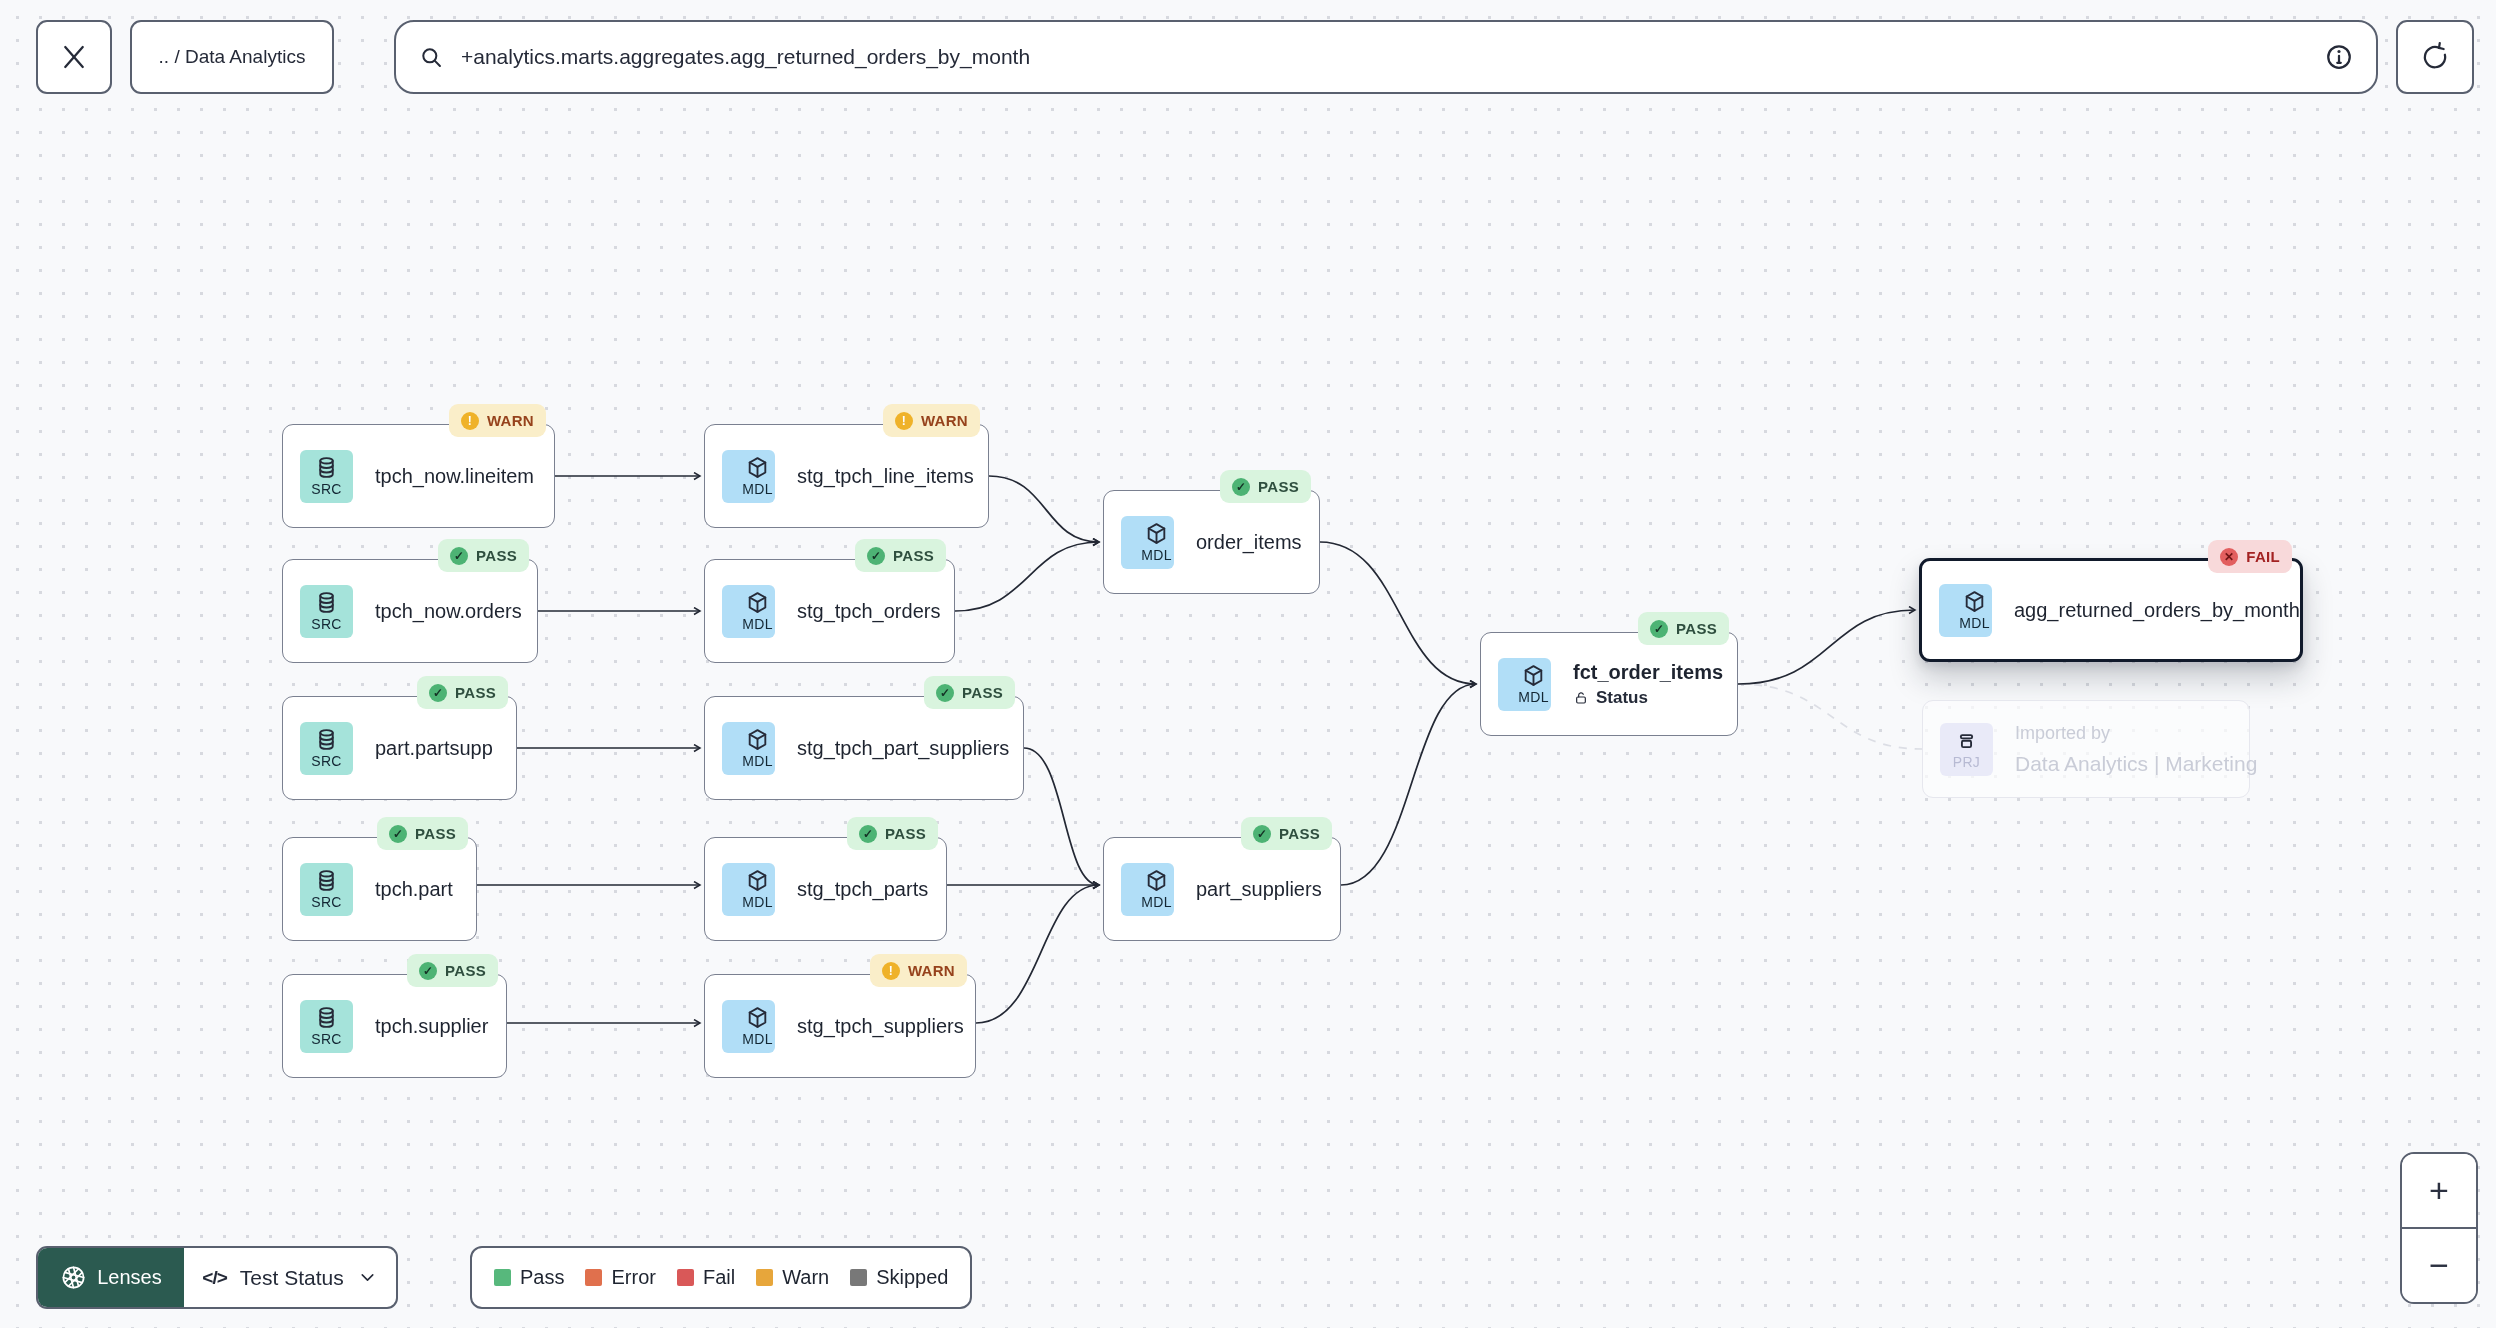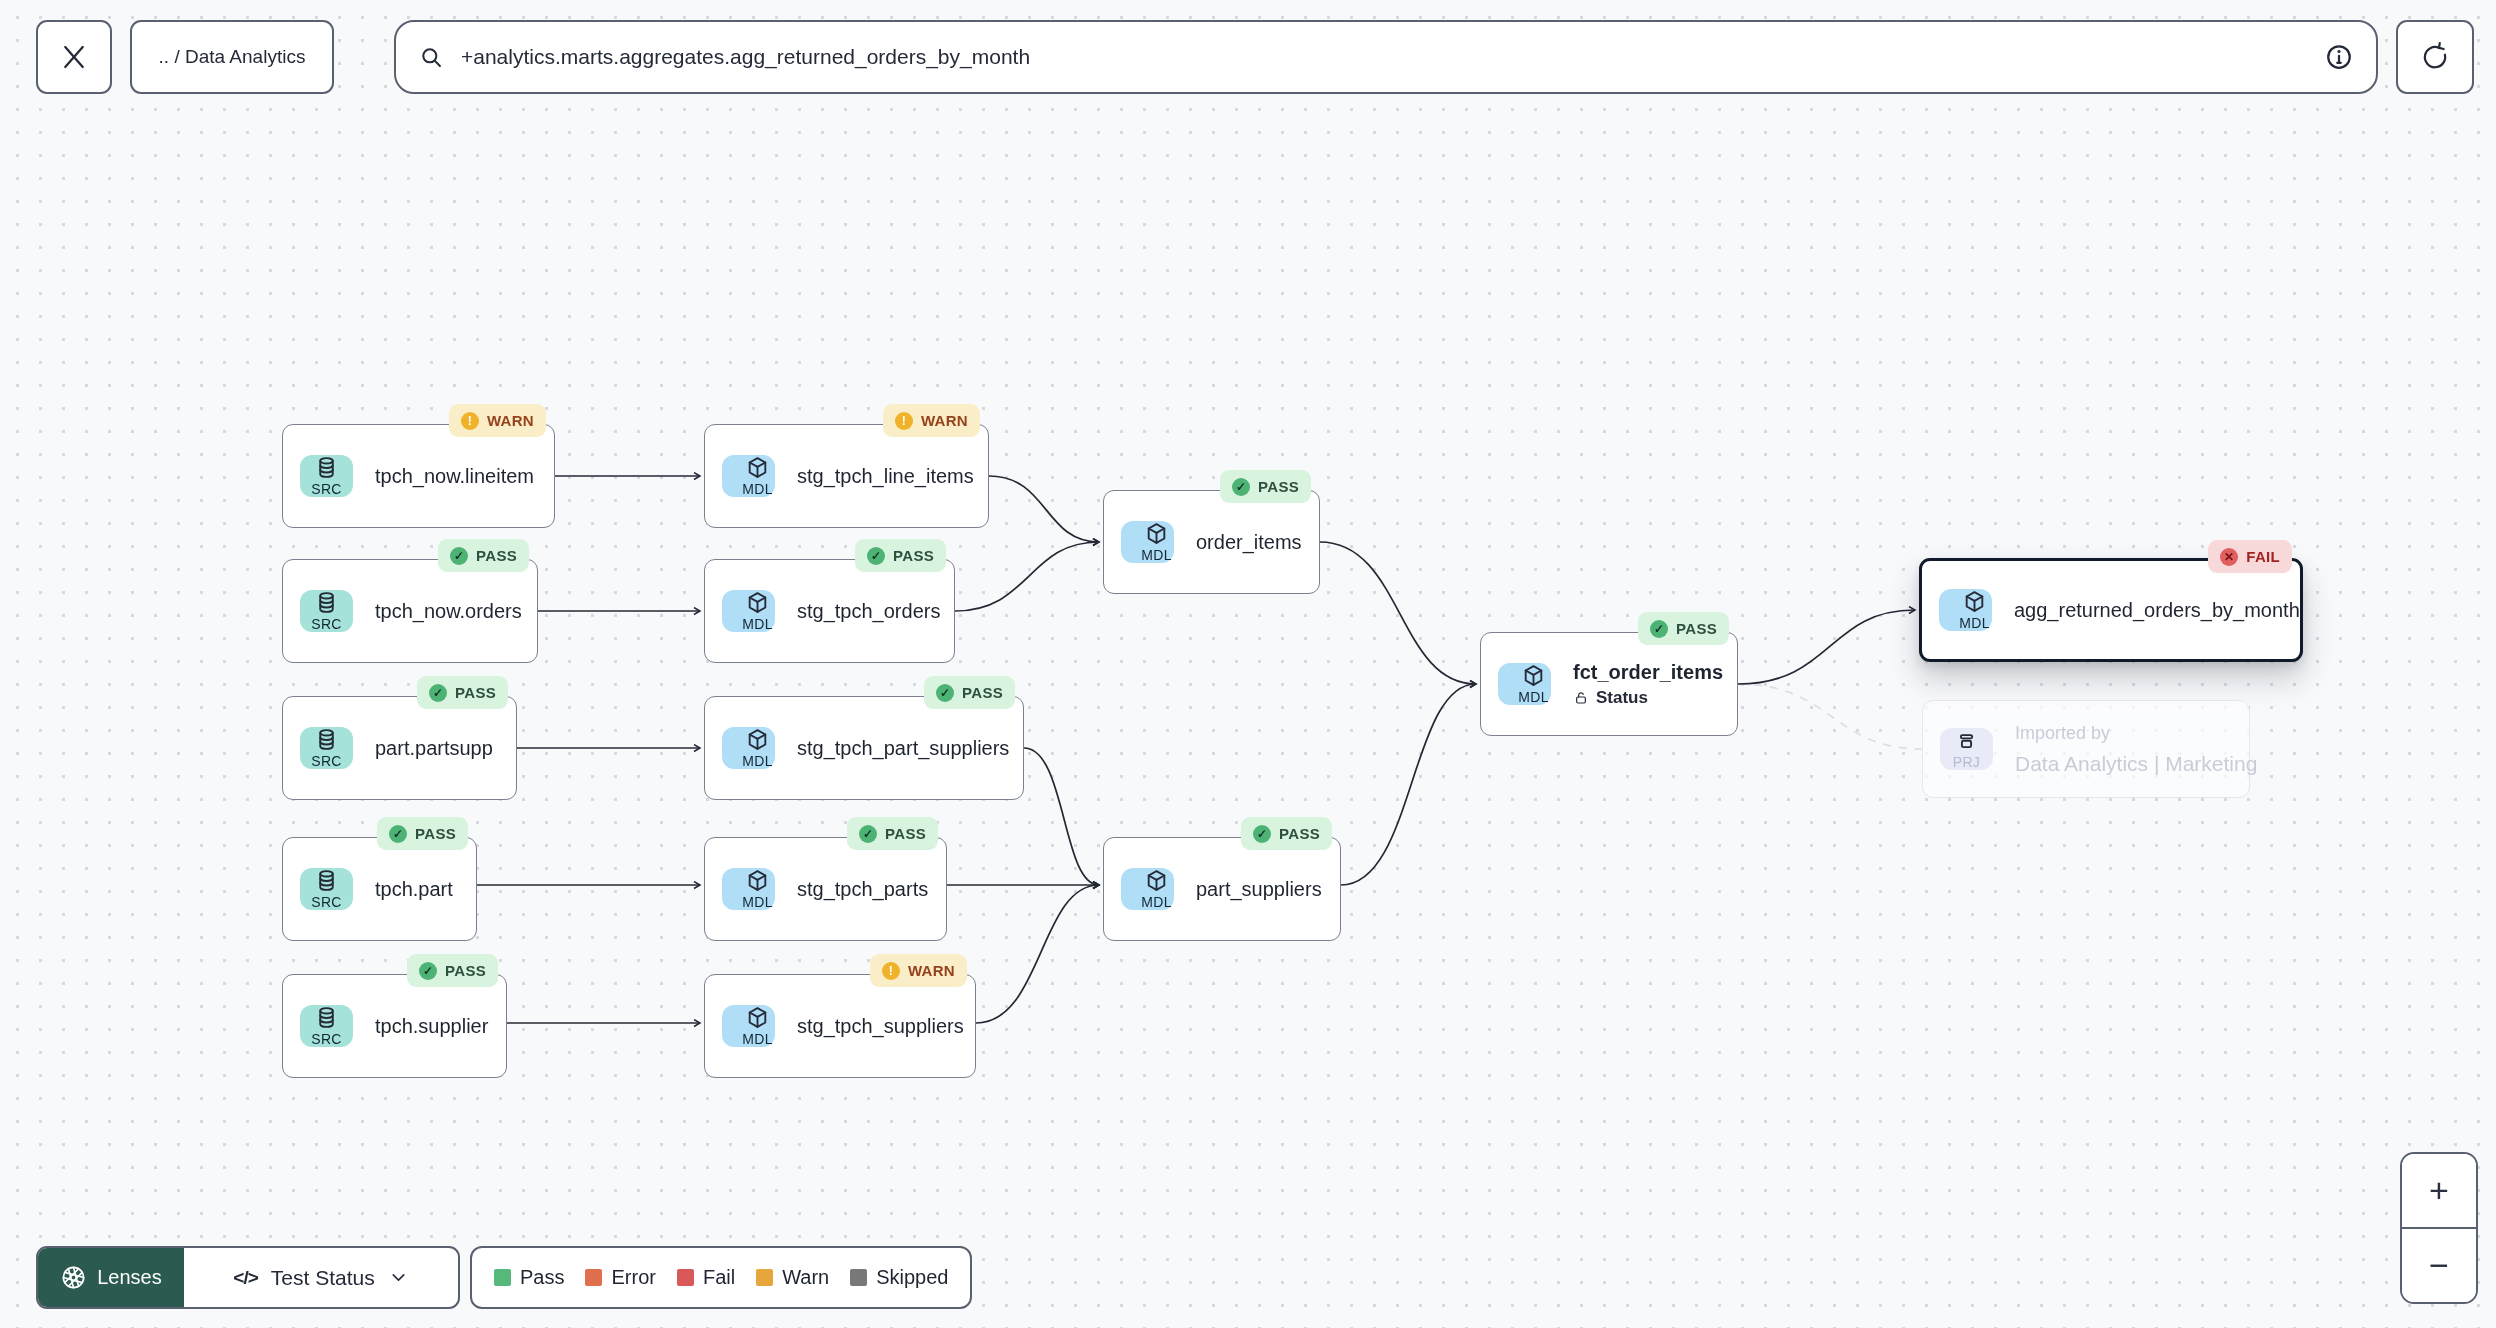--- a/index.html
+++ b/index.html
@@ -42,21 +42,21 @@
   .node {
     position:absolute; height:104px; background:#ffffff;
     border:1.7px solid #7a8090; border-radius:11px;
     display:flex; align-items:center; padding-left:17px; gap:22px; cursor:pointer;
   }
   .node.selected {
     border:3px solid #111a2b;
     box-shadow:0 16px 30px rgba(25,30,45,.22), 0 5px 10px rgba(25,30,45,.10);
   }
   .tile {
-    width:53px; height:42px; border-radius:12px; flex:0 0 auto;
+    width:53px; height:53px; border-radius:6px; flex:0 0 auto;
     display:flex; flex-direction:column; align-items:center; justify-content:center; gap:1px;
     color:#132734;
   }
   .tile .ttxt { font-size:14px; letter-spacing:.3px; }
   .tile-src { background:#a5e3da; }
   .tile-mdl { background:#b1def7;padding-left:18px; }
   .tile-prj { background:#e9eaf8; color:#b7bad3; }
   .nlabel { font-size:20px; color:#1e2430; white-space:nowrap; }
   .ncol   { display:flex; flex-direction:column; gap:4px;font-weight:bold; }
   .nsub   { display:flex; align-items:center; gap:7px; font-size:17px; color:#242a38; }
@@ -81,21 +81,21 @@
   .node.ghost {
     height:98px; background:rgba(252,252,254,.72);
     border:1.7px solid #e6e7ee; box-shadow:none; cursor:default;
   }
   .ghost .gcol   { display:flex; flex-direction:column; gap:8px; }
   .ghost .gtitle { font-size:18px; color:#c9ccd7; }
   .ghost .glabel { font-size:21px; color:#c9ccd7; white-space:nowrap; }
 
   
   .lens-group {
-    position:absolute; left:36px; top:1246px; height:63px; width:424px;
+    position:absolute; left:36px; top:1246px; height:63px; width:362px;
     background:#fff; border:2px solid #59606f; border-radius:11px;
     display:flex; overflow:hidden; cursor:pointer;
   }
   .lens-dark {
     background:#2b5a50; color:#fff; width:146px;
     display:flex; align-items:center; justify-content:center; gap:10px; font-size:20px;
   }
   .lens-select {
     flex:1; display:flex; align-items:center; justify-content:center; gap:13px;
     font-size:21px; color:#242a38;

